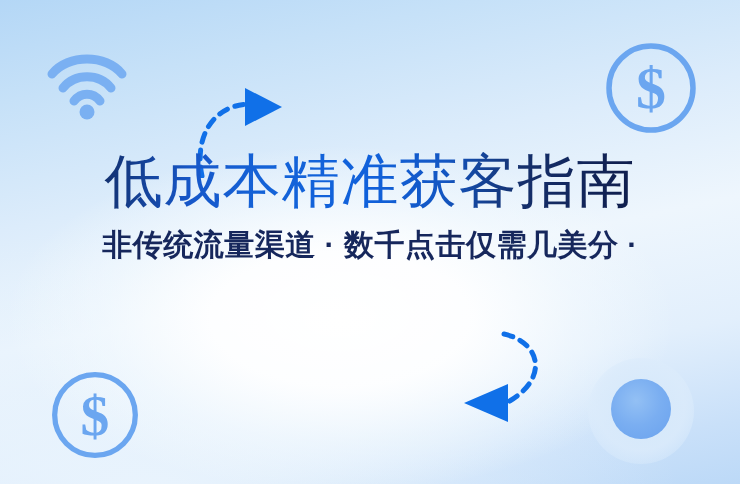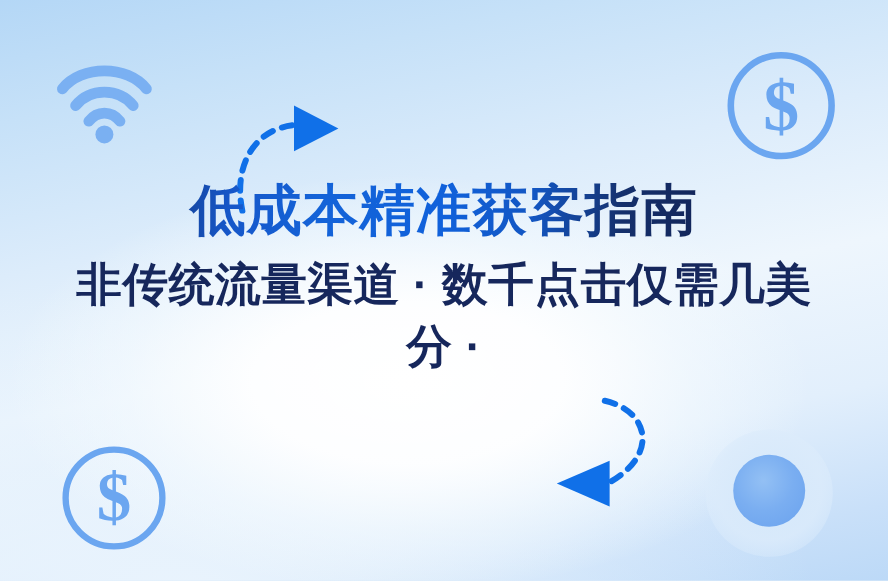--- a/index.html
+++ b/index.html
@@ -47,23 +47,23 @@
   
   #text-block {
     position: absolute;
     left: 0; right: 0;
     top: 152px;
     text-align: center;
     z-index: 5;
   }
   #main-title {
     margin: 0;
-    font-size: 46px;
+    font-size: 58px;
     line-height: 1.0;
-    font-weight: 700;
+    font-weight: 400;
     letter-spacing: 1px;
     white-space: nowrap;
     background-image: linear-gradient(95deg,
         #0e2359 0%,
         #13306e 14%,
         #1657c9 26%,
         #1463d8 36%,
         #1061db 50%,
         #1356c2 60%,
         #15306c 70%,
@@ -71,21 +71,21 @@
         #0d1c48 100%);
     -webkit-background-clip: text;
     background-clip: text;
     color: transparent;
     -webkit-text-fill-color: transparent;
     text-shadow: none;
   }
   #subtitle {
     margin: 14px auto 0;
     width: 640px;
-    font-size: 38px;
+    font-size: 30px;
     line-height: 1.38;
     font-weight: 600;
     color: #16275c;
     letter-spacing: 0.5px;
   }
   #subtitle .sub-line { display: block; }
 </style>
 </head>
 <body>
 

